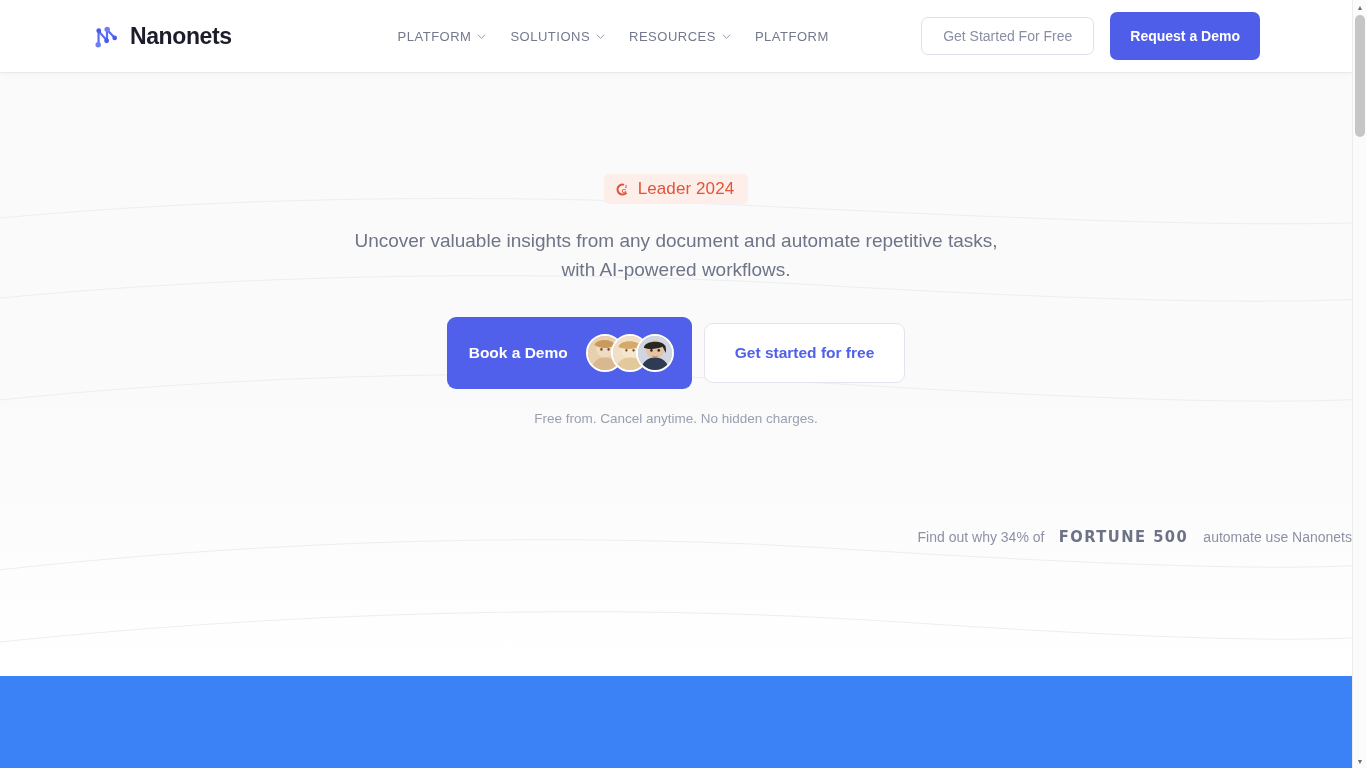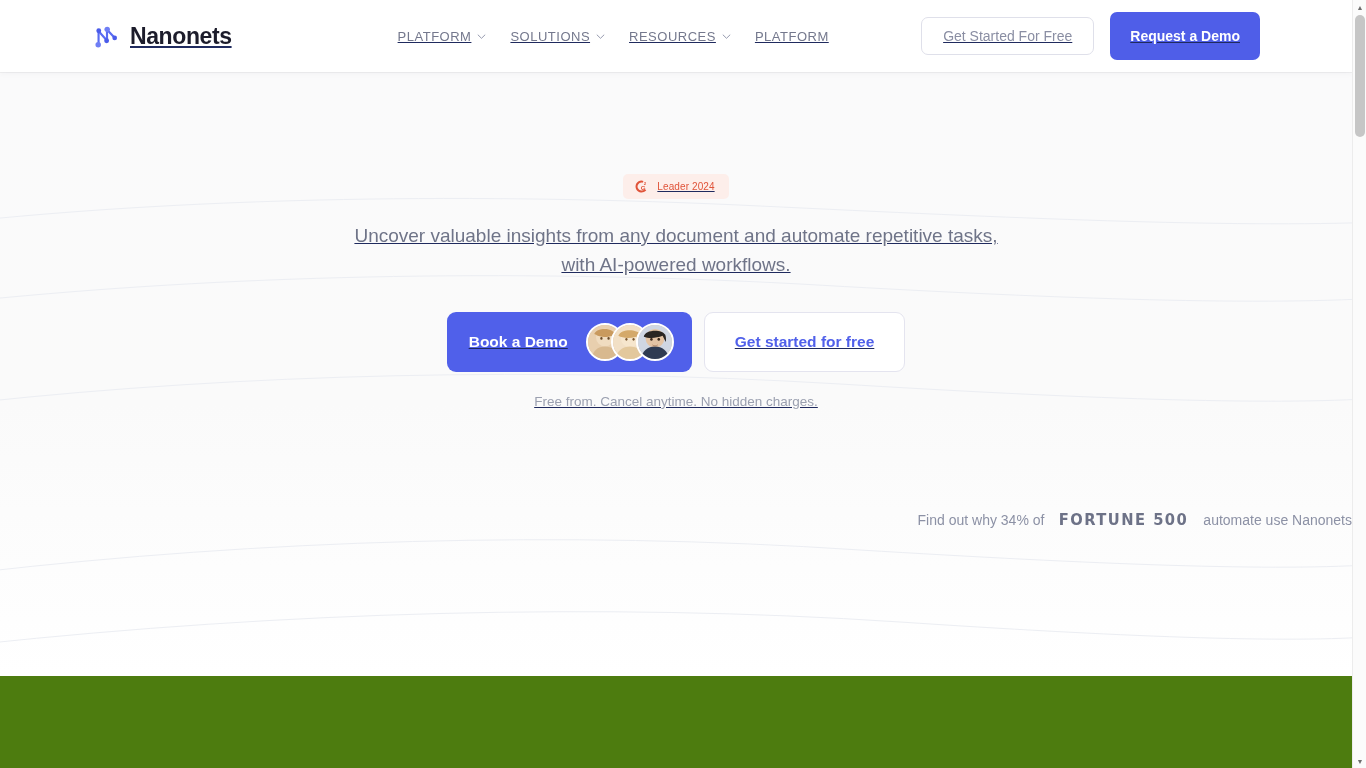--- a/index.html
+++ b/index.html
@@ -6,21 +6,21 @@
   html, body { width:1366px; height:768px; overflow:hidden; }
   body {
     font-family:"Liberation Sans", sans-serif;
     background:#ffffff;
     color:#1f2a5e;
     -webkit-font-smoothing:antialiased;
   }
 
   
   .viewport { position:relative; width:1366px; height:768px; overflow:hidden; background:#fff; }
-  .page { position:absolute; inset:0 14px 0 0; overflow:hidden; background:#4d7c0f;text-decoration:underline; }
+  .page { position:absolute; inset:0 14px 0 0; overflow:hidden; background:#3b82f6; }
 
   .scrollbar {
     position:absolute; top:0; right:0; width:14px; height:768px;
     background:#fbfbfb; border-left:1px solid #ececec; z-index:60;
   }
   .sb-arrow {
     position:absolute; left:0; width:14px; height:14px;
     display:flex; align-items:center; justify-content:center;
     font-size:7px; color:#6e6e6e; line-height:1;
   }
@@ -87,39 +87,39 @@
     padding-top:102px;
   }
 
   .g2-badge {
     display:inline-flex; align-items:center; gap:8px;
     background:#fdeeea; border-radius:5px;
     padding:5px 14px 5px 11px;
     cursor:pointer;
   }
   .g2-mark { width:15px; height:15px; display:block; }
-  .g2-label { font-size:10px; color:#e0543a; font-weight:400; letter-spacing:0.1px; }
+  .g2-label { font-size:17px; color:#e0543a; font-weight:400; letter-spacing:0.1px; }
 
   .headline {
     margin-top:21px;
     font-size:53px; line-height:1.0; font-weight:700;
     color:#1f2f62; text-align:center; letter-spacing:-1.4px;
     max-width:780px;
   }
   .headline .accent { color:#5b68f0; }
 
   .subhead {
     margin-top:22px;
     font-size:19px; line-height:1.55; color:#6f7488;
     text-align:center; width:650px;
   }
 
   .hero-ctas { margin-top:32px; display:flex; align-items:center; gap:12px; }
   .btn-demo {
-    height:60px; padding:0 18px 0 22px;
+    height:72px; padding:0 18px 0 22px;
     display:flex; align-items:center; gap:18px;
     background:#5060ea; border-radius:9px; cursor:pointer;
     border:none; color:#fff;
   }
   .btn-demo-label { font-size:15.5px; font-weight:700; color:#fff; white-space:nowrap; }
   .avatars { display:flex; align-items:center; }
   .avatar {
     width:38px; height:38px; border-radius:50%;
     border:2px solid #fff; overflow:hidden; position:relative;
     background:#d7c0a8;

